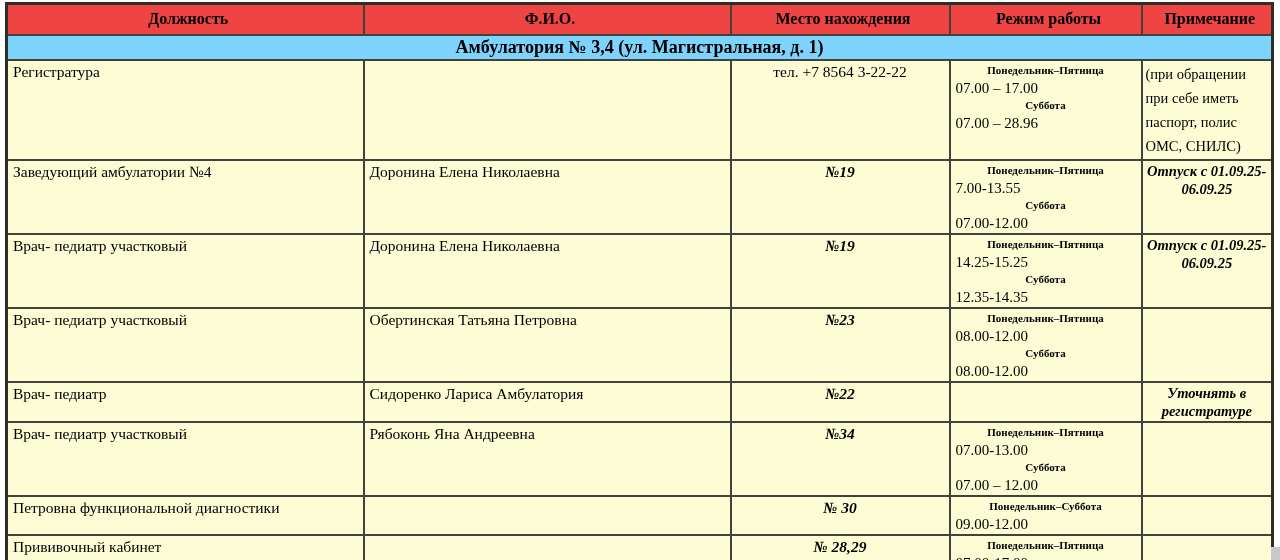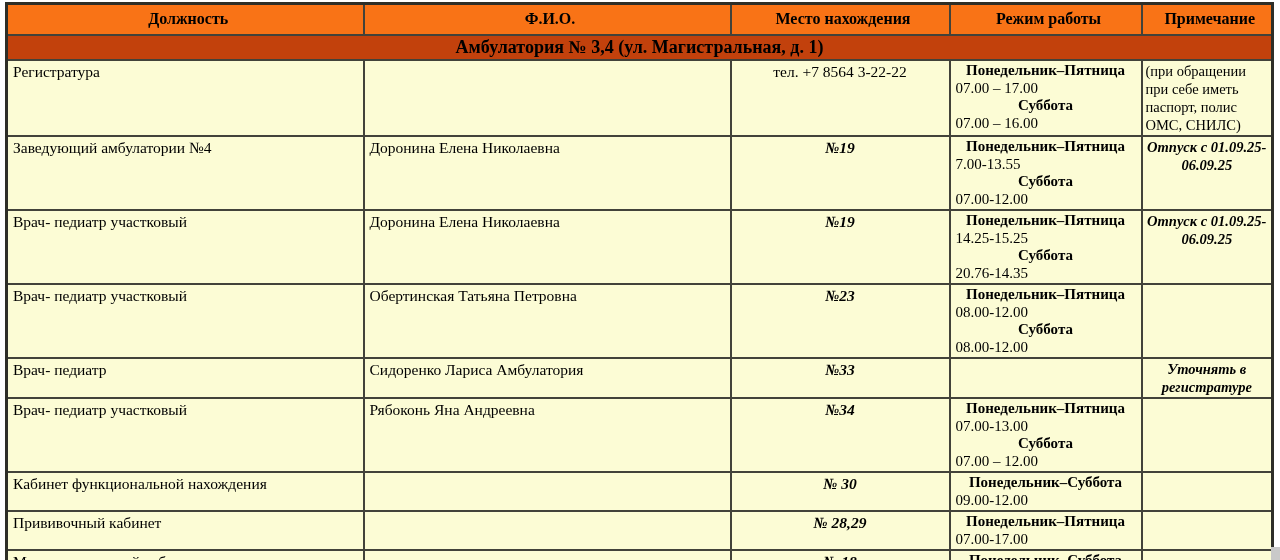--- a/index.html
+++ b/index.html
@@ -26,51 +26,51 @@
     table-layout: fixed;
     border: 3px solid #2e2e27;
   }
   th, td {
     border: 2px solid #42423a;
     vertical-align: top;
     padding: 1px 5px;
     overflow: hidden;
   }
   th {
-    background: #f97316;
+    background: #ef4444;
     font-weight: bold;
     font-size: 16px;
     text-align: center;
     padding: 5px 2px 6px 8px;
   }
   td { background: #fcfcd5; font-size: 15.5px; line-height: 20px; }
   tr.section-row td {
-    background: #c2410c;
+    background: #7dd3fc;
     text-align: center;
     font-weight: bold;
     font-size: 18px;
     line-height: 21px;
     padding: 1px 2px;
   }
   td.center { text-align: center; margin-top: 7px; }
   td.loc-bold { font-weight: bold; font-style: italic; }
   .sched-days {
     font-weight: bold;
-    font-size: 15px;
+    font-size: 11px;
     line-height: 17px;
     text-align: center;
   }
   .sched-time {
     font-size: 15px;
     line-height: 18px;
     text-align: left;
   }
   td.note-plain {
     font-size: 14.5px;
-    line-height: 18px;
+    line-height: 24px;
     text-align: left;
     padding: 1px 3px;
   }
   td.note-bold {
     font-weight: bold;
     font-size: 14.5px;
     line-height: 18px;
     text-align: center;
     padding: 1px 2px;
     font-style: italic;
@@ -110,21 +110,21 @@
         <td colspan="5">Амбулатория № 3,4 (ул. Магистральная, д. 1)</td>
       </tr>
     <tr>
           <td>Регистратура</td>
           <td></td>
           <td class="center">тел. +7 8564 3-22-22</td>
           <td class="center">
             <div class="sched-days">Понедельник–Пятница</div>
             <div class="sched-time">07.00 – 17.00</div>
             <div class="sched-days">Суббота</div>
-            <div class="sched-time">07.00 – 16.00</div>
+            <div class="sched-time">07.00 – 28.96</div>
           </td>
           <td class="note-plain">(при обращении при себе иметь паспорт, полис ОМС, СНИЛС)</td>
         </tr>
         <tr>
           <td>Заведующий амбулатории №4</td>
           <td>Доронина Елена Николаевна</td>
           <td class="center loc-bold">№19</td>
           <td class="center">
             <div class="sched-days">Понедельник–Пятница</div>
             <div class="sched-time">7.00-13.55</div>
@@ -134,57 +134,57 @@
           <td class="note-bold">Отпуск с 01.09.25-06.09.25</td>
         </tr>
         <tr>
           <td>Врач- педиатр участковый</td>
           <td>Доронина Елена Николаевна</td>
           <td class="center loc-bold">№19</td>
           <td class="center">
             <div class="sched-days">Понедельник–Пятница</div>
             <div class="sched-time">14.25-15.25</div>
             <div class="sched-days">Суббота</div>
-            <div class="sched-time">20.76-14.35</div>
+            <div class="sched-time">12.35-14.35</div>
           </td>
           <td class="note-bold">Отпуск с 01.09.25-06.09.25</td>
         </tr>
         <tr>
           <td>Врач- педиатр участковый</td>
           <td>Обертинская Татьяна Петровна</td>
           <td class="center loc-bold">№23</td>
           <td class="center">
             <div class="sched-days">Понедельник–Пятница</div>
             <div class="sched-time">08.00-12.00</div>
             <div class="sched-days">Суббота</div>
             <div class="sched-time">08.00-12.00</div>
           </td>
           <td class="note-plain"></td>
         </tr>
         <tr>
           <td>Врач- педиатр</td>
           <td>Сидоренко Лариса Амбулатория</td>
-          <td class="center loc-bold">№33</td>
+          <td class="center loc-bold">№22</td>
           <td class="center"></td>
           <td class="note-bold">Уточнять в регистратуре</td>
         </tr>
         <tr>
           <td>Врач- педиатр участковый</td>
           <td>Рябоконь Яна Андреевна</td>
           <td class="center loc-bold">№34</td>
           <td class="center">
             <div class="sched-days">Понедельник–Пятница</div>
             <div class="sched-time">07.00-13.00</div>
             <div class="sched-days">Суббота</div>
             <div class="sched-time">07.00 – 12.00</div>
           </td>
           <td class="note-plain"></td>
         </tr>
         <tr>
-          <td>Кабинет функциональной нахождения</td>
+          <td>Петровна функциональной диагностики</td>
           <td></td>
           <td class="center loc-bold">№ 30</td>
           <td class="center">
             <div class="sched-days">Понедельник–Суббота</div>
             <div class="sched-time">09.00-12.00</div>
           </td>
           <td class="note-plain"></td>
         </tr>
         <tr>
           <td>Прививочный кабинет</td>

